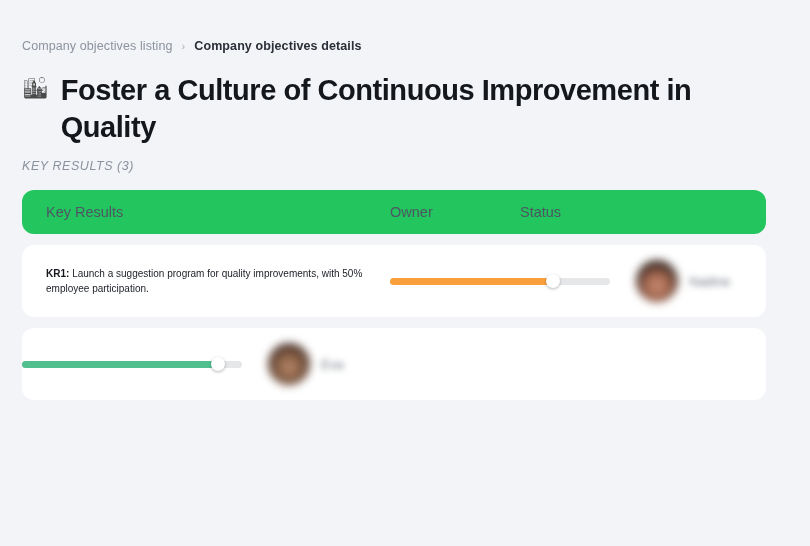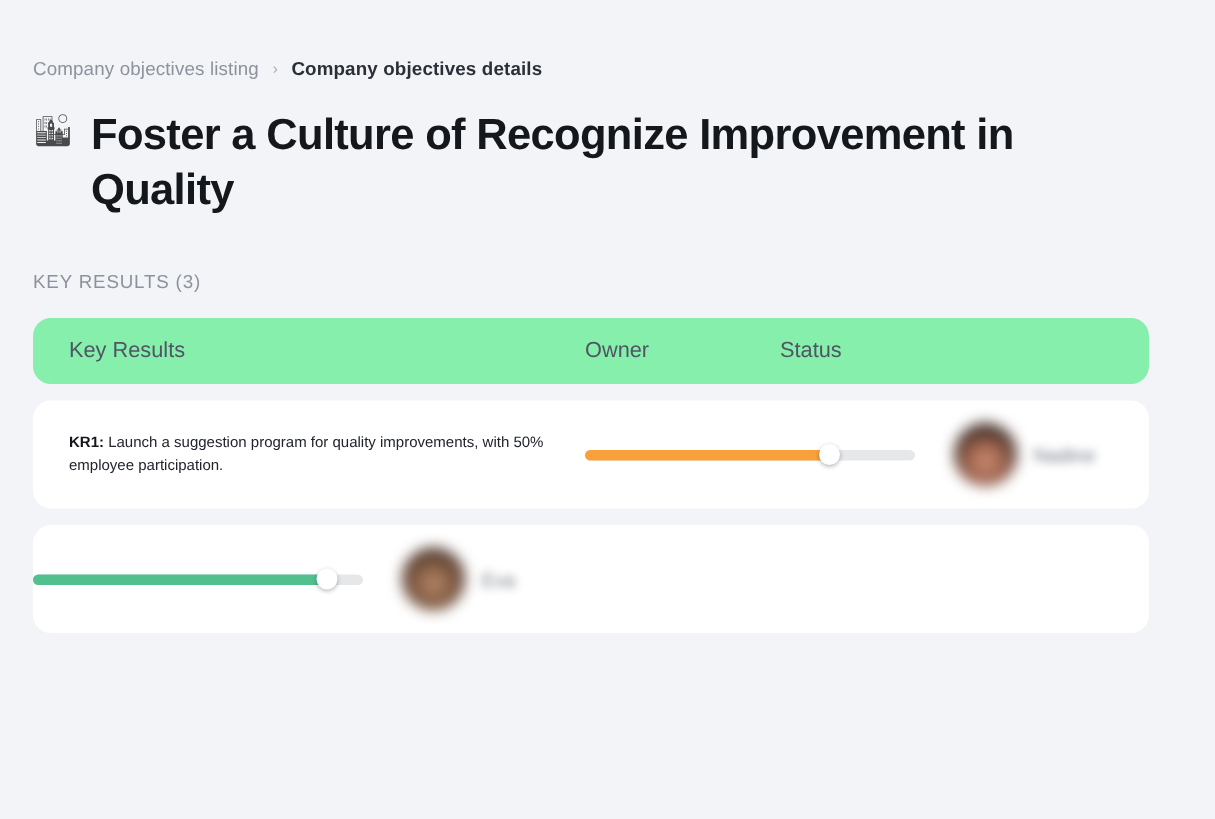--- a/index.html
+++ b/index.html
@@ -68,35 +68,36 @@
     font-size: 29px;
     font-weight: 700;
     line-height: 1.26;
     letter-spacing: -0.45px;
     color: #14171c;
     max-width: 650px;
   }
 
   
   .section-label {
-    margin-top: 36px;
+    margin-top: 14px;
     font-size: 12.5px;
     letter-spacing: 0.55px;
     color: #8c939e;
     font-weight: 400;
+    font-style: italic;
   }
 
   
   .table { margin-top: 17px; }
 
   .table-header {
     display: flex;
     align-items: center;
     height: 44px;
-    background: #86efac;
+    background: #22c55e;
     border-radius: 12px;
     margin-right: 22px;
   }
   .th {
     font-size: 14.5px;
     color: #4e5663;
     font-weight: 400;
   }
   .col-kr     { flex: 0 0 368px; padding-left: 24px; }
   .col-status { flex: 0 0 246px; }
@@ -185,21 +186,21 @@
 <div class="page">
 
   <nav class="breadcrumb">
     <span class="crumb-link">Company objectives listing</span>
     <span class="crumb-sep">›</span>
     <span class="crumb-current">Company objectives details</span>
   </nav>
 
   <div class="title-row">
     <span class="title-icon">🏙</span>
-    <h1 class="page-title">Foster a Culture of Recognize Improvement in Quality</h1>
+    <h1 class="page-title">Foster a Culture of Continuous Improvement in Quality</h1>
   </div>
 
   <div class="section-label">KEY RESULTS (3)</div>
 
   <div class="table">
 
     <div class="table-header">
       <div class="th col-kr">Key Results</div>
       <div class="th col-owner">Owner</div>
       <div class="th col-status">Status</div>

